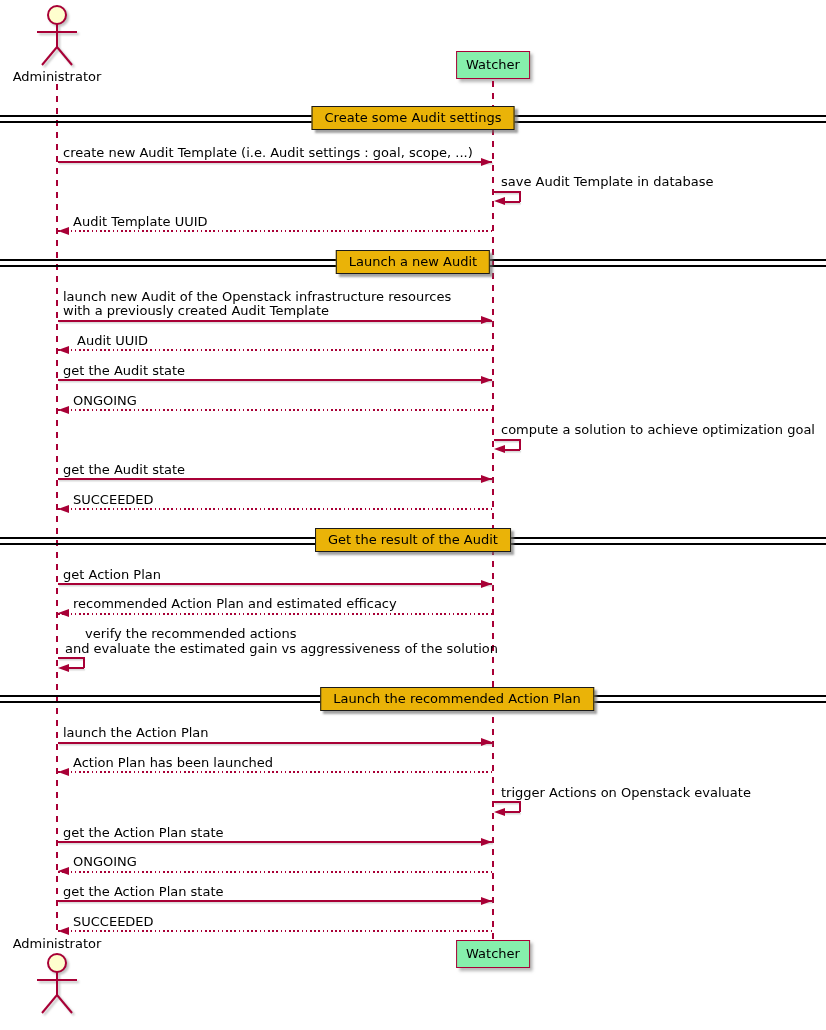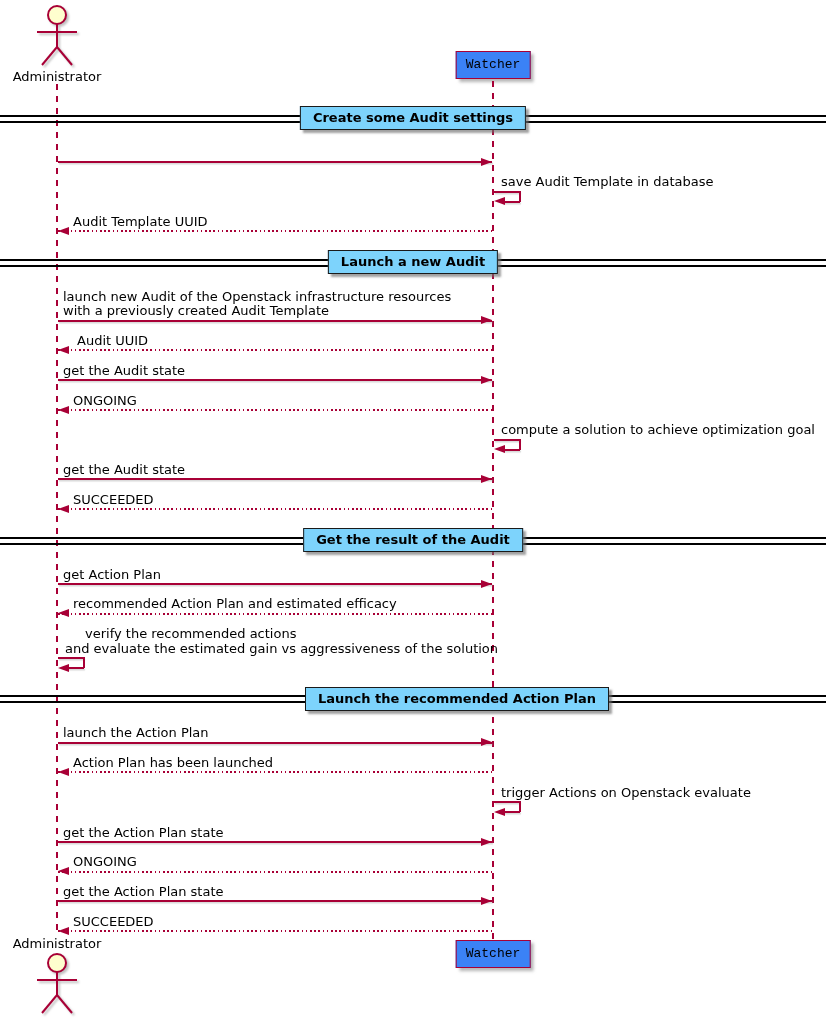--- a/index.html
+++ b/index.html
@@ -6,35 +6,35 @@
   #diagram {
     position:relative; width:826px; height:1030px; background:#ffffff;
     font-family:"DejaVu Sans","Liberation Sans",sans-serif; overflow:hidden;
   }
   .lifeline {
     position:absolute; width:2px;
     background:repeating-linear-gradient(180deg,#A80036 0 6px,transparent 6px 12px);
   }
   .participant-box {
     position:absolute; transform:translateX(-50%);
-    background:#3b82f6; border:1.8px solid #A80036;
+    background:#86efac; border:1.8px solid #A80036;
     box-shadow:3px 3px 3px rgba(120,120,120,0.55);
-    font-size:13px; color:#000; padding:5px 9px 6px 9px; white-space:nowrap;font-family:Liberation Mono, monospace;
+    font-size:13px; color:#000; padding:5px 9px 6px 9px; white-space:nowrap;
   }
   .actor-label {
     position:absolute; transform:translateX(-50%);
     font-size:13px; color:#000; white-space:nowrap;
   }
   .actor-figure { position:absolute; filter:drop-shadow(2px 2px 1px rgba(140,140,140,0.55)); }
   .divider-line { position:absolute; left:0; width:826px; height:1.5px; background:#000; }
   .divider-box {
     position:absolute; transform:translateX(-50%);
-    background:#7dd3fc; border:1.7px solid #1a1a1a;
+    background:#eab308; border:1.7px solid #1a1a1a;
     box-shadow:3px 3px 2px rgba(110,110,110,0.65);
-    font-size:13px; font-weight:bold; color:#000; padding:3px 12px 4px 12px; white-space:nowrap;
+    font-size:13px; font-weight:normal; color:#000; padding:3px 12px 4px 12px; white-space:nowrap;
   }
   .msg-label { position:absolute; font-size:13px; line-height:14.5px; color:#000; white-space:nowrap; }
   .hline { position:absolute; height:1.5px; background:#A80036; }
   .hline.solid { box-shadow:1px 1.5px 1px rgba(140,140,140,0.35); }
   .hline.dotted {
     background:repeating-linear-gradient(90deg,#A80036 0 1.6px,transparent 1.6px 4.2px);
   }
   .vline { position:absolute; width:1.5px; background:#A80036; }
   .arrowhead-right {
     position:absolute; width:0; height:0;
@@ -56,20 +56,21 @@
         <line x1="25" y1="43" x2="10" y2="61" stroke="#A80036" stroke-width="2"></line>
         <line x1="25" y1="43" x2="40" y2="61" stroke="#A80036" stroke-width="2"></line>
       </svg></div>
     <div class="actor-label" style="left: 57px; top: 69px;">Administrator</div>
     <div class="participant-box" style="left: 493px; top: 51px;">Watcher</div>
     <div class="lifeline" style="left: 56px; top: 84px; height: 852px;"></div>
     <div class="lifeline" style="left: 492px; top: 81px; height: 859px;"></div>
     <div class="divider-line" style="top: 115px;"></div>
     <div class="divider-line" style="top: 121px;"></div>
     <div class="divider-box" style="left: 413px; top: 106px;">Create some Audit settings</div>
+    <div class="msg-label" style="left: 63px; top: 146px;">create new Audit Template (i.e. Audit settings : goal, scope, ...)</div>
     <div class="hline solid" style="left: 58px; top: 161px; width: 434px;"></div>
     <div class="arrowhead-right" style="left: 481px; top: 158px;"></div>
     <div class="msg-label" style="left: 501px; top: 175px;">save Audit Template in database</div>
     <div class="hline solid" style="left: 494px; top: 191px; width: 26px;"></div>
     <div class="vline" style="left: 519px; top: 191px; height: 11px;"></div>
     <div class="hline solid" style="left: 502px; top: 201px; width: 18px;"></div>
     <div class="arrowhead-left" style="left: 494px; top: 197px;"></div>
     <div class="msg-label" style="left: 73px; top: 215px;">Audit Template UUID</div>
     <div class="hline dotted" style="left: 58px; top: 230px; width: 434px;"></div>
     <div class="arrowhead-left" style="left: 58px; top: 227px;"></div>

